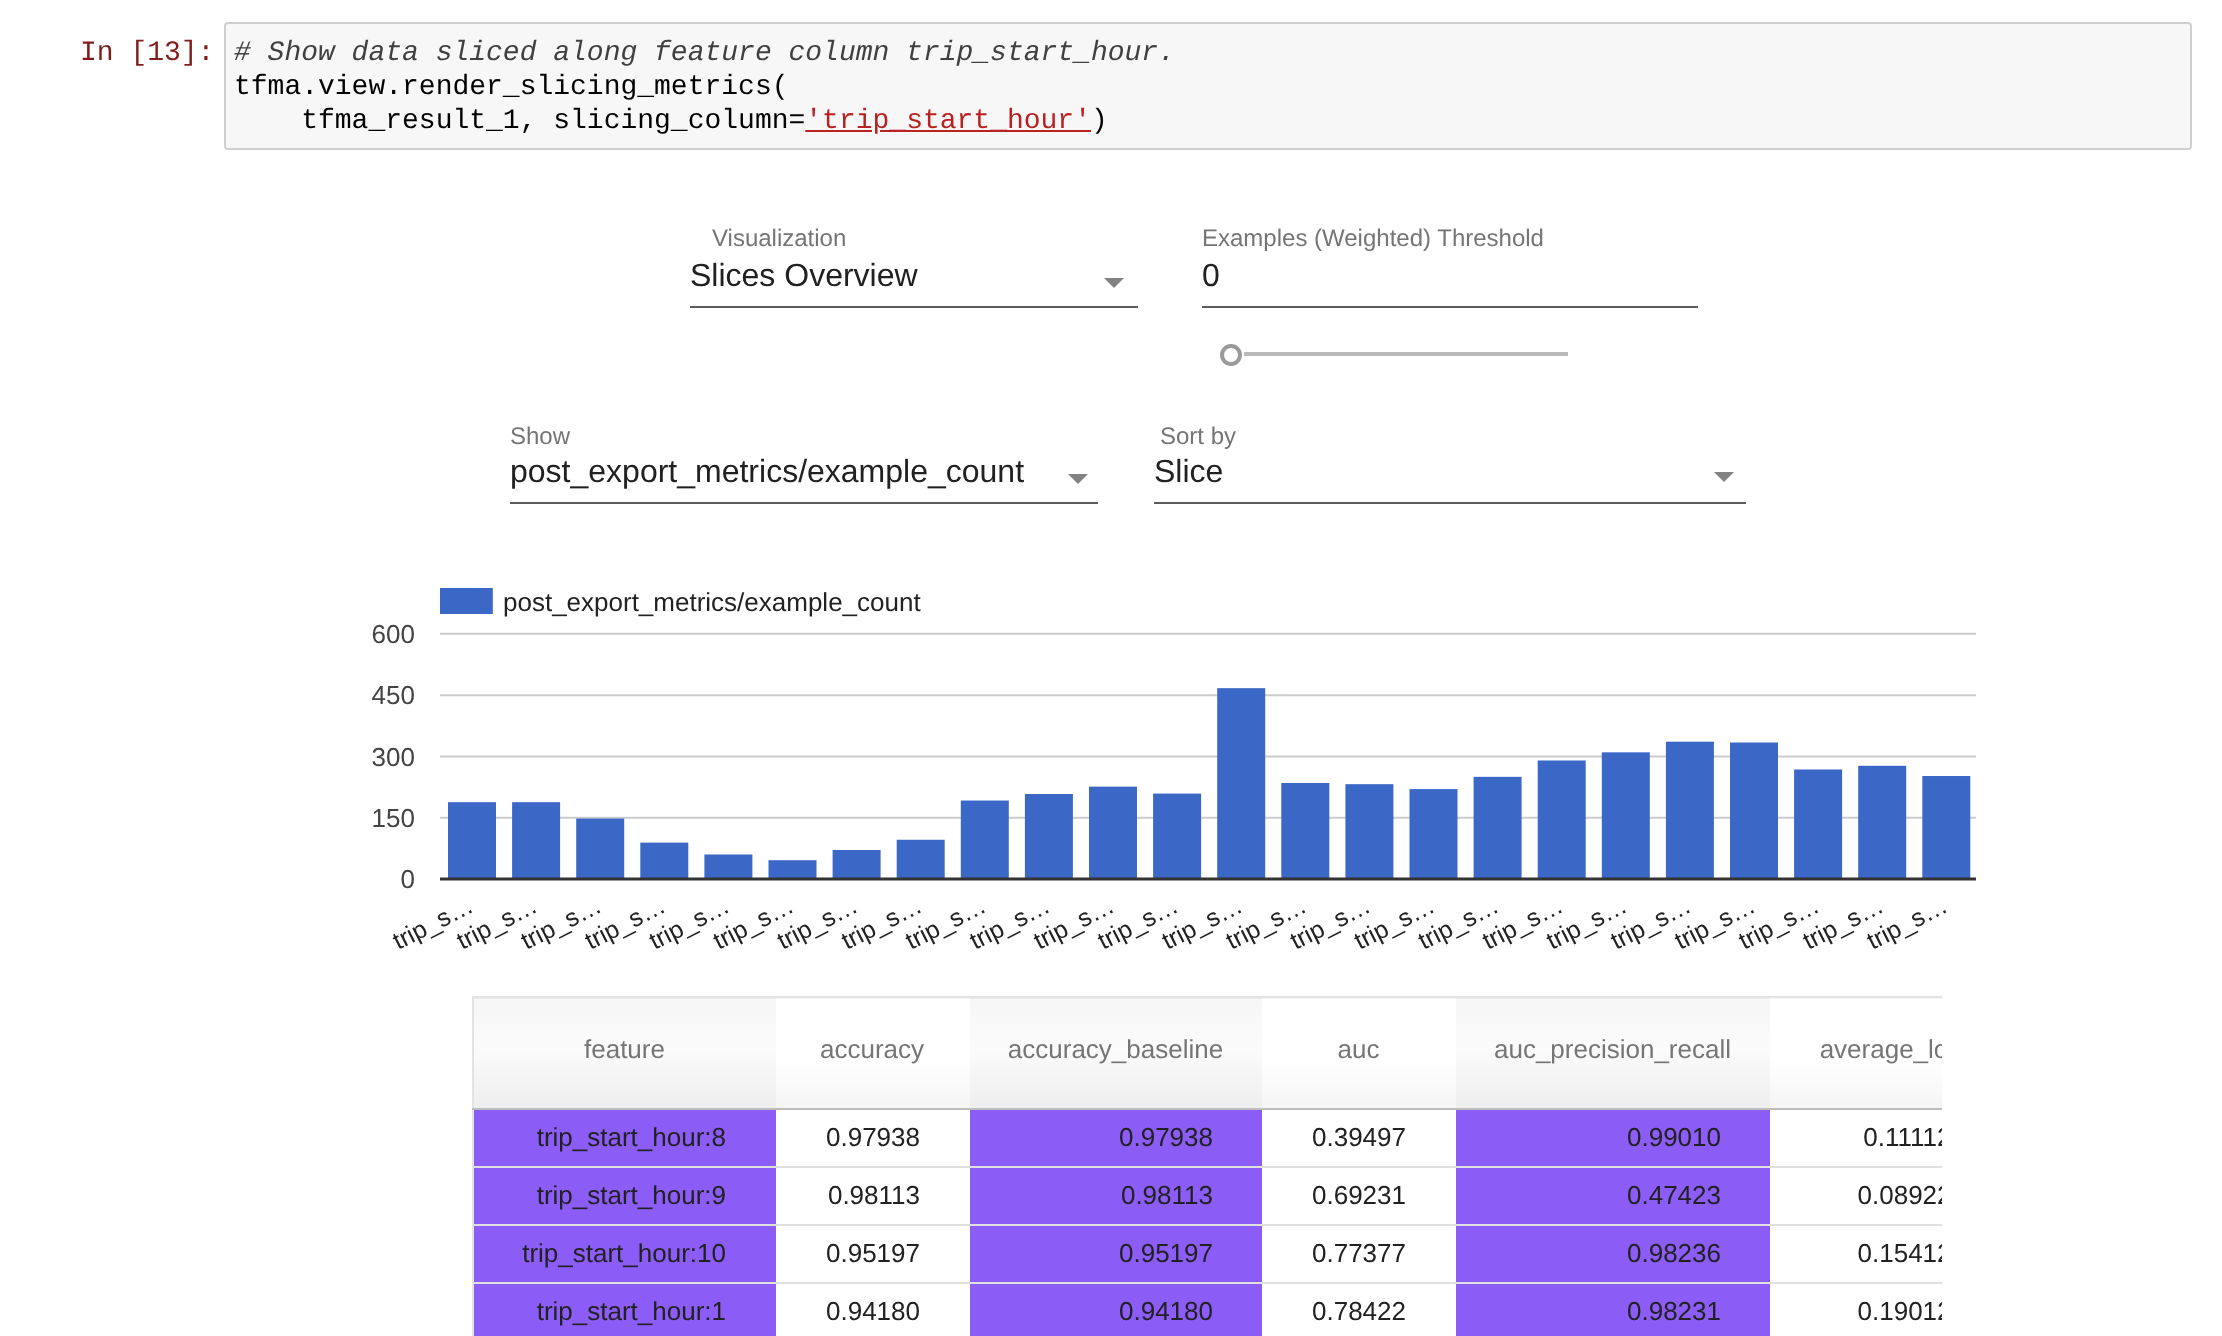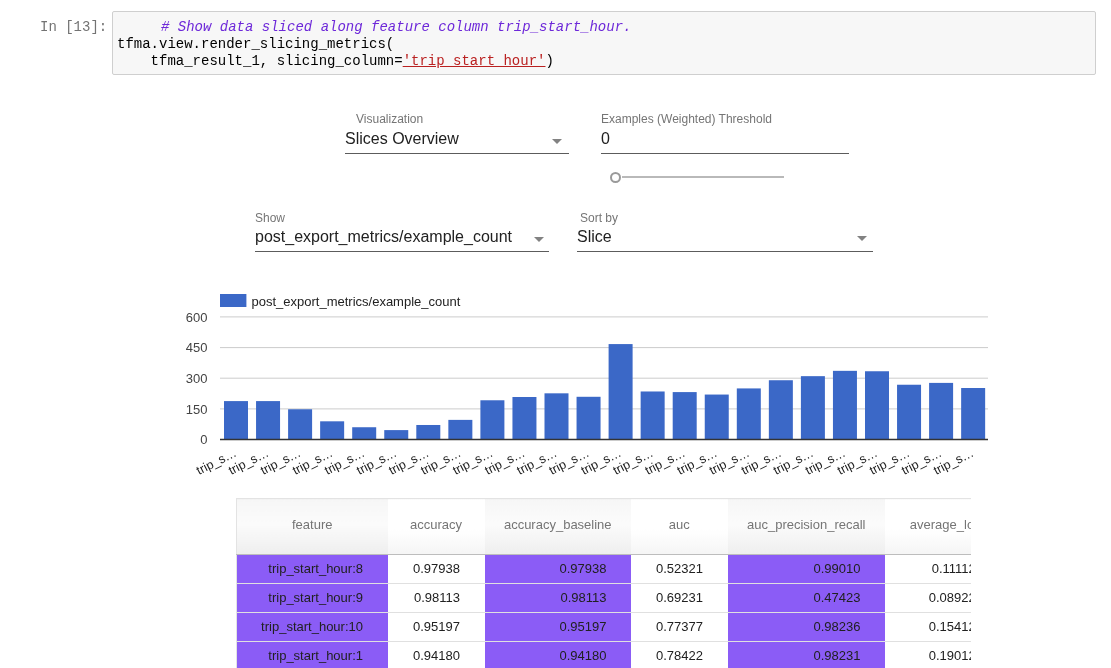--- a/index.html
+++ b/index.html
@@ -1,24 +1,24 @@
 <!DOCTYPE html>
 <html><head><meta charset="utf-8">
 <style>
 * { margin:0; padding:0; box-sizing:border-box; }
 html,body { background:#ffffff; }
 #page { position:relative; width:1111px; height:668px; background:#fff; overflow:hidden;
   font-family:"Liberation Sans",sans-serif; }
 #prompt { position:absolute; left:40px; top:19px; font-family:"Liberation Mono",monospace;
-  font-size:14px; line-height:17px; color:#737373; }
+  font-size:14px; line-height:17px; color:#7f1d1d; }
 #codebox { position:absolute; left:112px; top:11px; width:984px; height:64px;
   background:#f7f7f7; border:1px solid #cfcfcf; border-radius:2px; }
 #codebox pre { font-family:"Liberation Mono",monospace; font-size:14px; line-height:17px;
   color:#000; padding:7px 0 0 4px; }
-.cm-comment { color:#6d28d9; font-style:italic;margin-left:44px; }
+.cm-comment { color:#404040; font-style:italic; }
 .cm-string { color:#BA2121;text-decoration:underline; }
 .wlabel { position:absolute; font-size:12px; line-height:14px; color:#757575; }
 .wvalue { position:absolute; font-size:16px; line-height:19px; color:#212121; }
 .wline { position:absolute; height:1px; background:#5c5c5c; }
 .arrow { position:absolute; width:0; height:0; border-left:5px solid transparent;
   border-right:5px solid transparent; border-top:5px solid #828282; }
 #slider-line { position:absolute; left:622px; top:176px; width:162px; height:2px; background:#b9b9b9; }
 #slider-knob { position:absolute; left:610px; top:171.5px; width:11px; height:11px;
   border:2px solid #9a9a9a; border-radius:50%; background:#fff; }
 .yl, .lg { font-size:13px; fill:#444; font-family:"Liberation Sans",sans-serif; }
@@ -147,21 +147,21 @@
             <th>accuracy</th>
             <th class="g">accuracy_baseline</th>
             <th>auc</th>
             <th class="g">auc_precision_recall</th>
             <th>average_loss</th>
           </tr>
       <tr>
             <td class="g">trip_start_hour:8</td>
             <td>0.97938</td>
             <td class="g">0.97938</td>
-            <td>0.52321</td>
+            <td>0.39497</td>
             <td class="g">0.99010</td>
             <td style="padding-right:29px">0.111125</td>
           </tr>
       <tr>
             <td class="g">trip_start_hour:9</td>
             <td>0.98113</td>
             <td class="g">0.98113</td>
             <td>0.69231</td>
             <td class="g">0.47423</td>
             <td style="padding-right:29px">0.089227</td>

